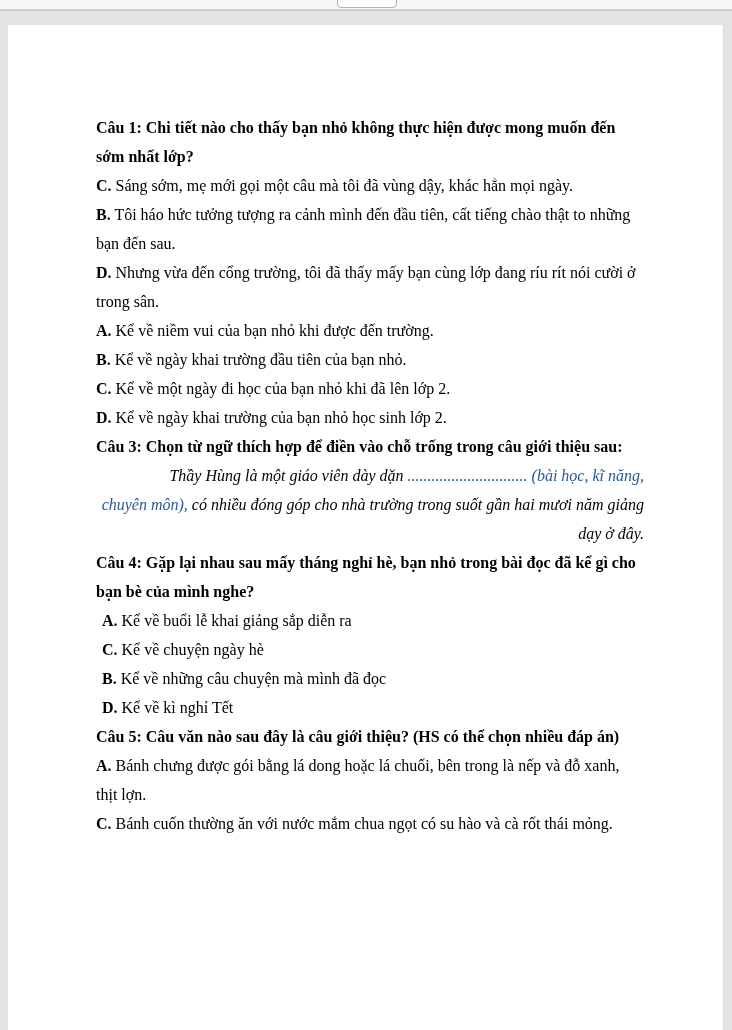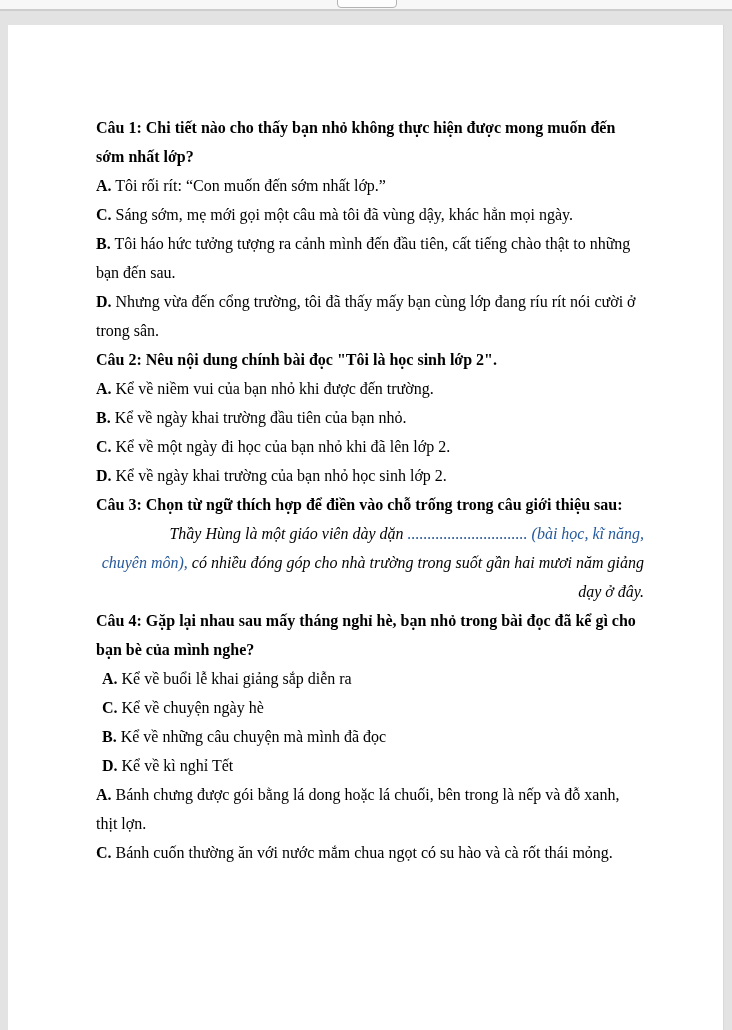--- a/index.html
+++ b/index.html
@@ -79,47 +79,46 @@
 
   <div class="top-strip">
     <div class="partial-button"></div>
   </div>
 
   <div class="page">
     <div class="content">
 
       <div>
         <p class="q-title">Câu 1: Chi tiết nào cho thấy bạn nhỏ không thực hiện được mong muốn đến sớm nhất lớp?</p>
-        <p class="opt"><b>A.</b><span> Tôi rối rít: “Con muốn đến sớm nhất lớp.”</span></p>
         <p class="opt"><b>C.</b><span> Sáng sớm, mẹ mới gọi một câu mà tôi đã vùng dậy, khác hẳn mọi ngày.</span></p>
         <p class="opt"><b>B.</b><span> Tôi háo hức tưởng tượng ra cảnh mình đến đầu tiên, cất tiếng chào thật to những bạn đến sau.</span></p>
         <p class="opt"><b>D.</b><span> Nhưng vừa đến cổng trường, tôi đã thấy mấy bạn cùng lớp đang ríu rít nói cười ở trong sân.</span></p>
       </div>
 
       <div>
-        <p class="q-title">Câu 2: Nêu nội dung chính bài đọc "Tôi là học sinh lớp 2".</p>
         <p class="opt"><b>A.</b><span> Kể về niềm vui của bạn nhỏ khi được đến trường.</span></p>
         <p class="opt"><b>B.</b><span> Kể về ngày khai trường đầu tiên của bạn nhỏ.</span></p>
         <p class="opt"><b>C.</b><span> Kể về một ngày đi học của bạn nhỏ khi đã lên lớp 2.</span></p>
         <p class="opt"><b>D.</b><span> Kể về ngày khai trường của bạn nhỏ học sinh lớp 2.</span></p>
       </div>
 
       <div>
         <p class="q-title">Câu 3: Chọn từ ngữ thích hợp để điền vào chỗ trống trong câu giới thiệu sau:</p>
         <p class="fill-para"><span>Thầy Hùng là một giáo viên dày dặn </span><span class="blue">.............................. (bài học, kĩ năng, chuyên môn),</span><span> có nhiều đóng góp cho nhà trường trong suốt gần hai mươi năm giảng dạy ở đây.</span></p>
       </div>
 
       <div>
         <p class="q-title">Câu 4: Gặp lại nhau sau mấy tháng nghỉ hè, bạn nhỏ trong bài đọc đã kể gì cho bạn bè của mình nghe?</p>
         <p class="opt opt-indented"><b>A.</b><span> Kể về buổi lễ khai giảng sắp diễn ra</span></p>
         <p class="opt opt-indented"><b>C.</b><span> Kể về chuyện ngày hè</span></p>
         <p class="opt opt-indented"><b>B.</b><span> Kể về những câu chuyện mà mình đã đọc</span></p>
         <p class="opt opt-indented"><b>D.</b><span> Kể về kì nghỉ Tết</span></p>
       </div>
 
       <div>
+        <p class="q-title">Câu 5: Câu văn nào sau đây là câu giới thiệu? (HS có thể chọn nhiều đáp án)</p>
         <p class="opt"><b>A.</b><span> Bánh chưng được gói bằng lá dong hoặc lá chuối, bên trong là nếp và đỗ xanh, thịt lợn.</span></p>
         <p class="opt"><b>C.</b><span> Bánh cuốn thường ăn với nước mắm chua ngọt có su hào và cà rốt thái mỏng.</span></p>
       </div>
 
     </div>
   </div>
 </div>
 
 </body></html>

